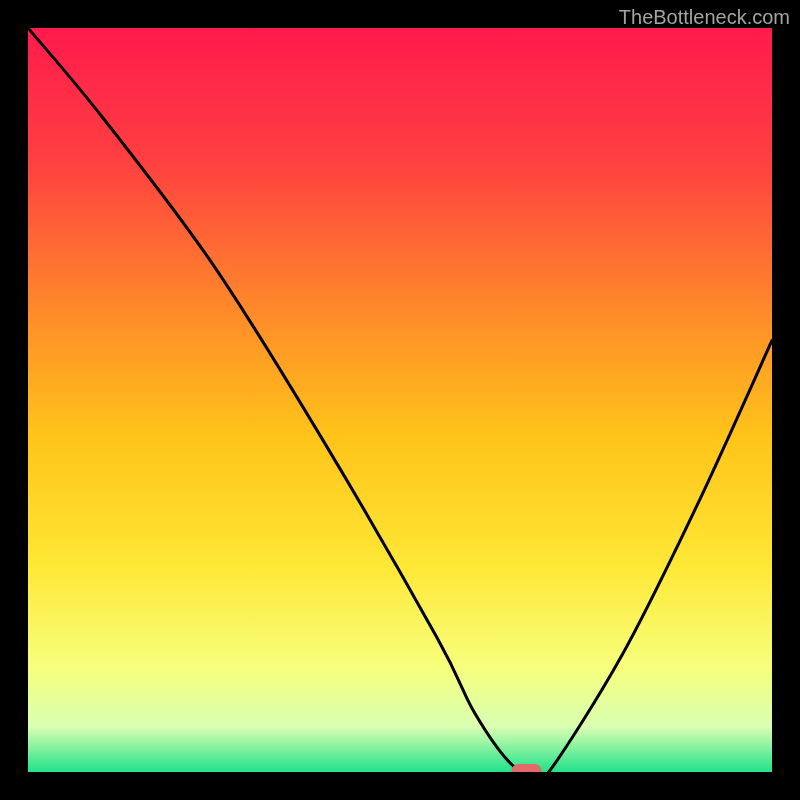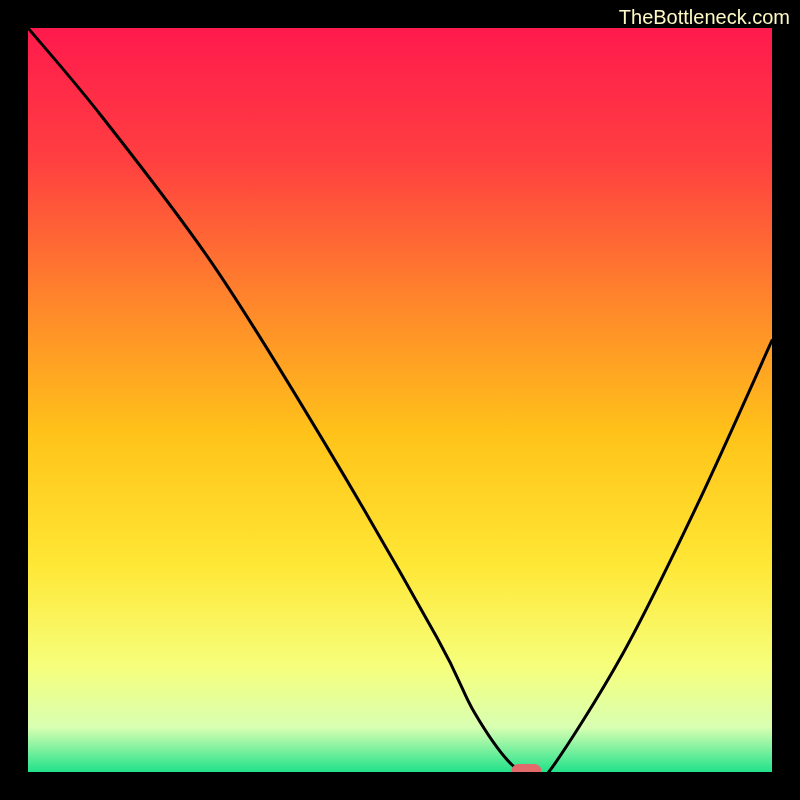--- a/index.html
+++ b/index.html
@@ -8,21 +8,21 @@
     width: 800px;
     height: 800px;
     background: #000;
     font-family: Arial, Helvetica, sans-serif;
     position: relative;
   }
   .watermark {
     position: absolute;
     top: 6px;
     right: 10px;
-    color: #fef9c3;
+    color: #a3a3a3;
     font-size: 20px;
     z-index: 10;
   }
   .plot-outer {
     position: absolute;
     top: 28px;
     left: 28px;
     width: 744px;
     height: 744px;
     background: #000;

